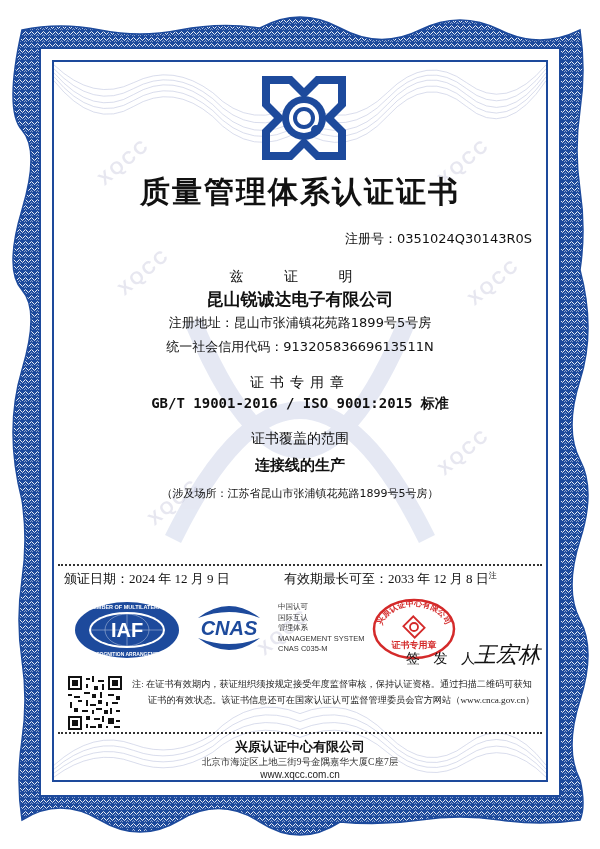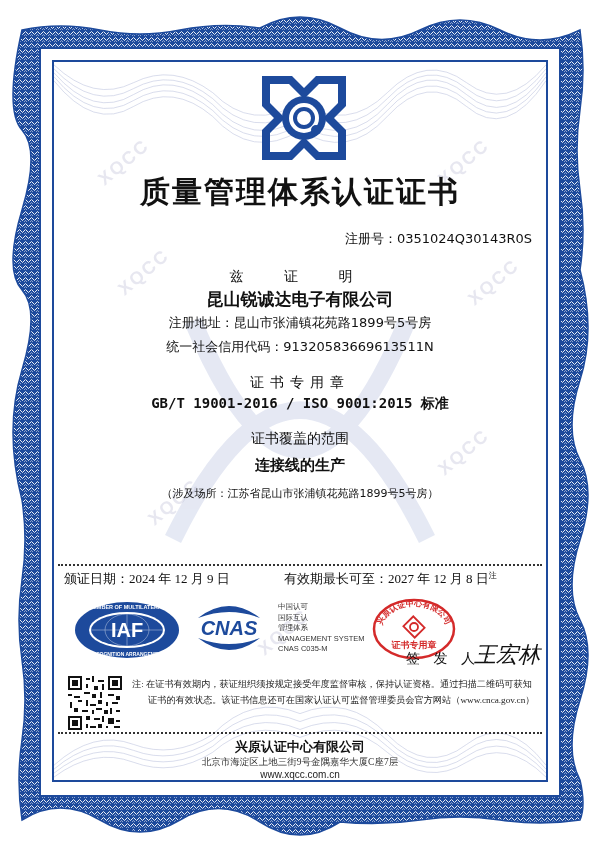--- a/index.html
+++ b/index.html
@@ -137,21 +137,21 @@
   <div class="center-block conform">证书专用章</div>
   <div class="center-block std">GB/T 19001-2016 / ISO 9001:2015 标准</div>
   <div class="center-block scope-label">证书覆盖的范围</div>
   <div class="center-block scope">连接线的生产</div>
   <div class="center-block site">（涉及场所：江苏省昆山市张浦镇花苑路1899号5号房）</div>
 
   <div class="dots" style="top:502px;"></div>
 
   <div class="dates">
     <span class="date-issue">颁证日期：2024 年 12 月 9 日</span>
-    <span class="date-valid"><span>有效期最长可至：2027 年 12 月 8 日</span><span class="sup">注</span></span>
+    <span class="date-valid"><span>有效期最长可至：2033 年 12 月 8 日</span><span class="sup">注</span></span>
   </div>
 
   <svg class="iaf" viewBox="0 0 110 60" xmlns="http://www.w3.org/2000/svg">
     <ellipse cx="55" cy="30" rx="52" ry="28" fill="#1d4a9c"></ellipse>
     <ellipse cx="55" cy="30" rx="38" ry="18" fill="#ffffff"></ellipse>
     <ellipse cx="55" cy="30" rx="36" ry="16" fill="#1d4a9c"></ellipse>
     <g stroke="#ffffff" stroke-width="0.6" fill="none" opacity="0.6">
       <ellipse cx="55" cy="30" rx="22" ry="16"></ellipse>
       <line x1="19" y1="30" x2="91" y2="30"></line>
       <line x1="55" y1="14" x2="55" y2="46"></line>

